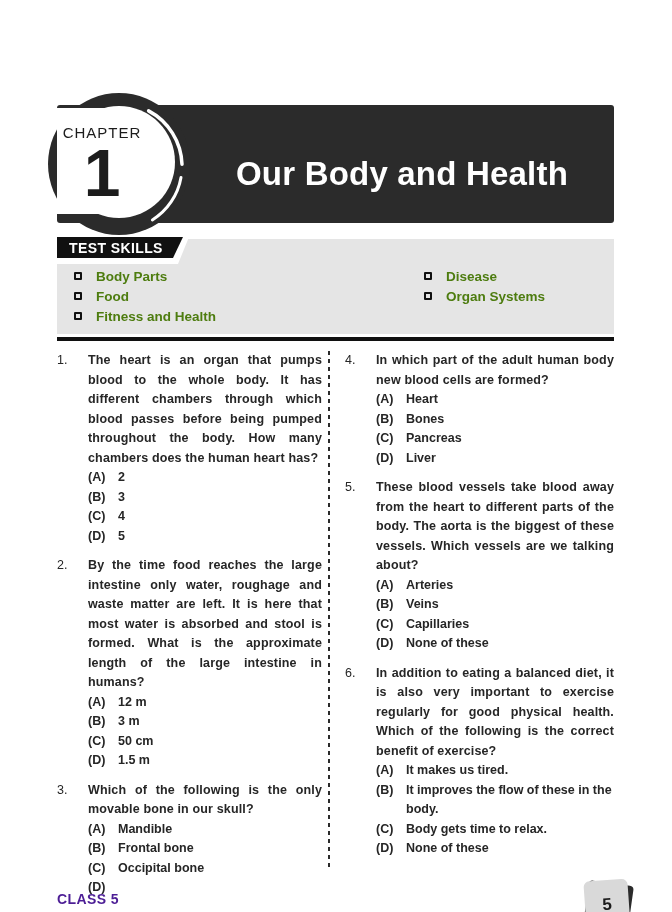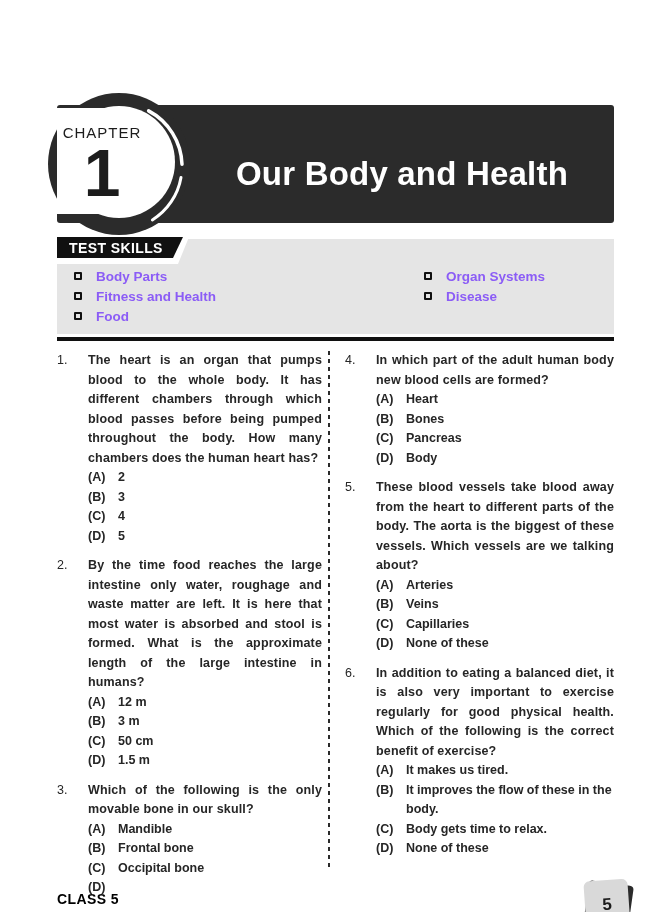--- a/index.html
+++ b/index.html
@@ -28,42 +28,42 @@
   .skills-panel { position:absolute; left:57px; top:191px; width:557px; height:95px; background:#e5e5e5; }
   .skills-label-outline { position:absolute; left:57px; top:189px; width:132px; height:27px;
                 background:#ffffff; clip-path:polygon(0 0,100% 0,calc(100% - 11px) 100%,0 100%); }
   .skills-label { position:absolute; left:57px; top:189px; width:126px; height:21px; background:#101010;
                 clip-path:polygon(0 0,100% 0,calc(100% - 10px) 100%,0 100%);
                 color:#fff; font-weight:bold; font-size:14px; letter-spacing:0.4px;
                 display:flex; align-items:center; padding-left:12px; }
   .skills-cols { position:absolute; left:74px; top:218px; width:520px; display:flex; }
   .skills-col-a { width:350px; }
   .skills-col-b { flex:1; }
-  .skill-item { display:flex; align-items:center; height:20px; font-weight:bold; font-size:13.5px; color:#8b5cf6; }
+  .skill-item { display:flex; align-items:center; height:20px; font-weight:bold; font-size:13.5px; color:#4d7c0f; }
   .skill-box { width:8px; height:8px; border:2px solid #111; border-radius:1px; margin-right:14px; flex-shrink:0; }
 
   .section-rule { position:absolute; left:57px; top:289px; width:557px; height:4px; background:#101010; }
 
   
   .questions { position:absolute; left:57px; top:303px; width:557px; display:flex; }
   .q-col-left { width:265px; }
   .q-divider { width:2px; height:520px; margin-left:6px; margin-right:15px;
                background:repeating-linear-gradient(to bottom,#2b2b2b 0 4px,transparent 4px 8px); }
   .q-col-right { flex:1; min-width:0; }
   .question { display:flex; margin-bottom:10px; font-size:12.5px; line-height:19.5px; color:#262626; }
   .q-num { width:31px; flex-shrink:0; }
   .q-body { flex:1; min-width:0;font-weight:bold; }
   .q-text { text-align:justify; letter-spacing:0.15px; }
   .option { display:flex; }
   .opt-letter { width:30px; flex-shrink:0; }
   .opt-text { flex:1; min-width:0; }
 
   
   .footer-class { position:absolute; left:57px; top:843px; font-weight:bold; font-size:14px;
-                letter-spacing:0.4px; color:#000000; }
+                letter-spacing:0.4px; color:#4c1d95; }
   .page-badge-dark { position:absolute; left:586px; top:835px; width:45px; height:45px;
                 background:#2b2b2b; border-radius:4px; transform:rotate(8deg); }
   .page-badge { position:absolute; left:585px; top:832px; width:44px; height:50px;
                 background:#d9d9d9; border-radius:6px; transform:rotate(-4deg);
                 display:flex; align-items:center; justify-content:center;
                 font-weight:bold; font-size:17px; color:#1c1c1c; }
 </style>
 </head>
 <body>
 
@@ -87,35 +87,35 @@
   <div class="skills-label-outline"></div>
   <div class="skills-label">TEST SKILLS</div>
   <div class="skills-cols">
     <div class="skills-col-a">
       <div class="skill-item">
         <span class="skill-box"></span>
         <span>Body Parts</span>
       </div>
       <div class="skill-item">
         <span class="skill-box"></span>
+        <span>Food</span>
+      </div>
+      <div class="skill-item">
+        <span class="skill-box"></span>
         <span>Fitness and Health</span>
       </div>
-      <div class="skill-item">
-        <span class="skill-box"></span>
-        <span>Food</span>
-      </div>
     </div>
     <div class="skills-col-b">
       <div class="skill-item">
         <span class="skill-box"></span>
+        <span>Disease</span>
+      </div>
+      <div class="skill-item">
+        <span class="skill-box"></span>
         <span>Organ Systems</span>
-      </div>
-      <div class="skill-item">
-        <span class="skill-box"></span>
-        <span>Disease</span>
       </div>
     </div>
   </div>
 
   <div class="section-rule"></div>
 
   <div class="questions">
     <div class="q-col-left">
 
       <div class="question">
@@ -203,21 +203,21 @@
           <div class="option">
             <span class="opt-letter">(B)</span>
             <span class="opt-text">Bones</span>
           </div>
           <div class="option">
             <span class="opt-letter">(C)</span>
             <span class="opt-text">Pancreas</span>
           </div>
           <div class="option">
             <span class="opt-letter">(D)</span>
-            <span class="opt-text">Body</span>
+            <span class="opt-text">Liver</span>
           </div>
         </div>
       </div>
 
       <div class="question">
         <div class="q-num">5.</div>
         <div class="q-body">
           <div class="q-text">These blood vessels take blood away from the heart to different parts of the body. The aorta is the biggest of these vessels. Which vessels are we talking about?</div>
           <div class="option">
             <span class="opt-letter">(A)</span>

